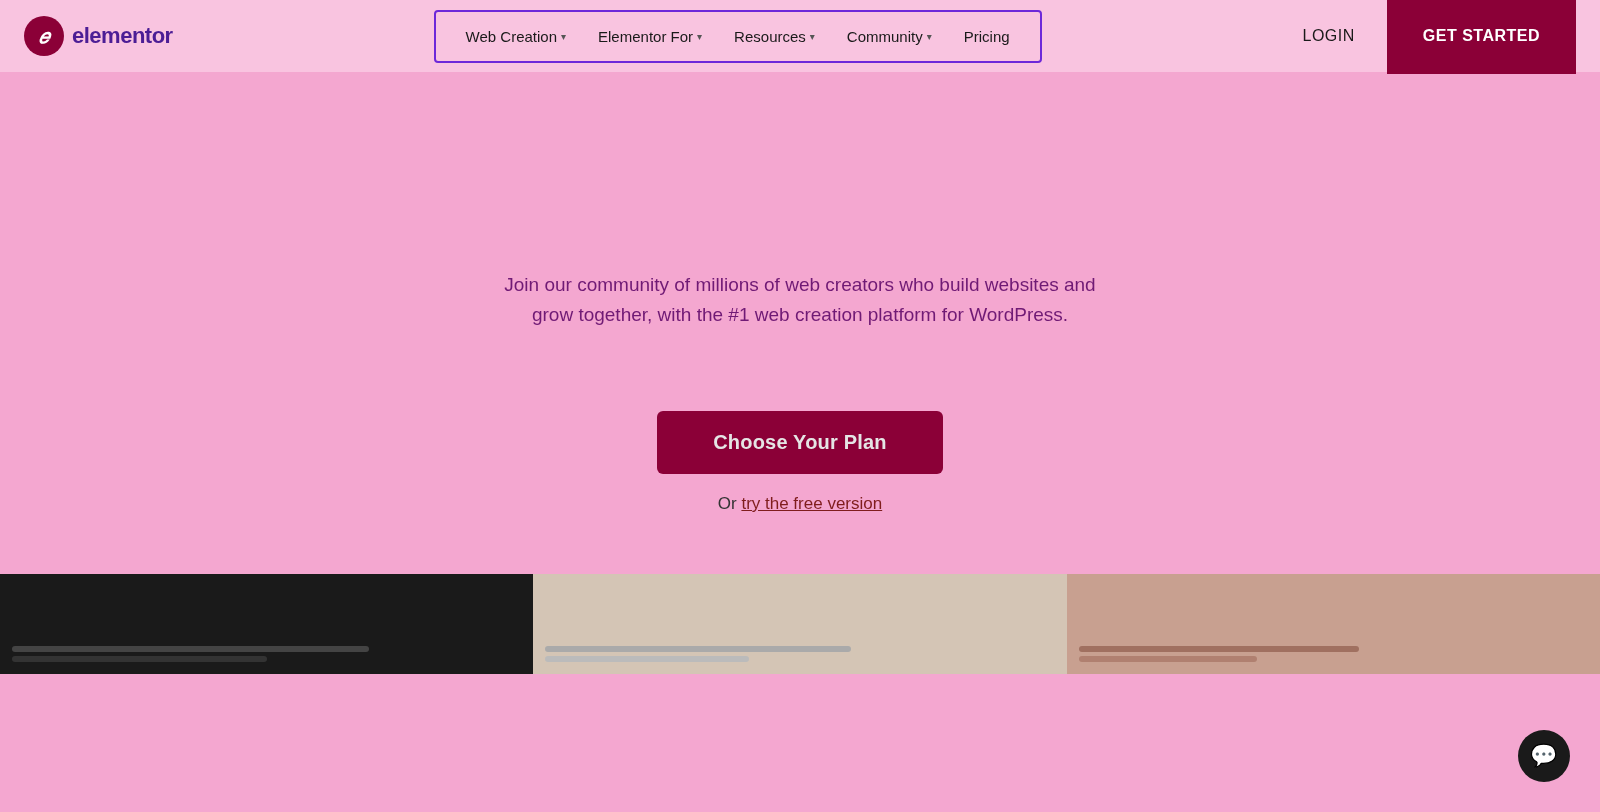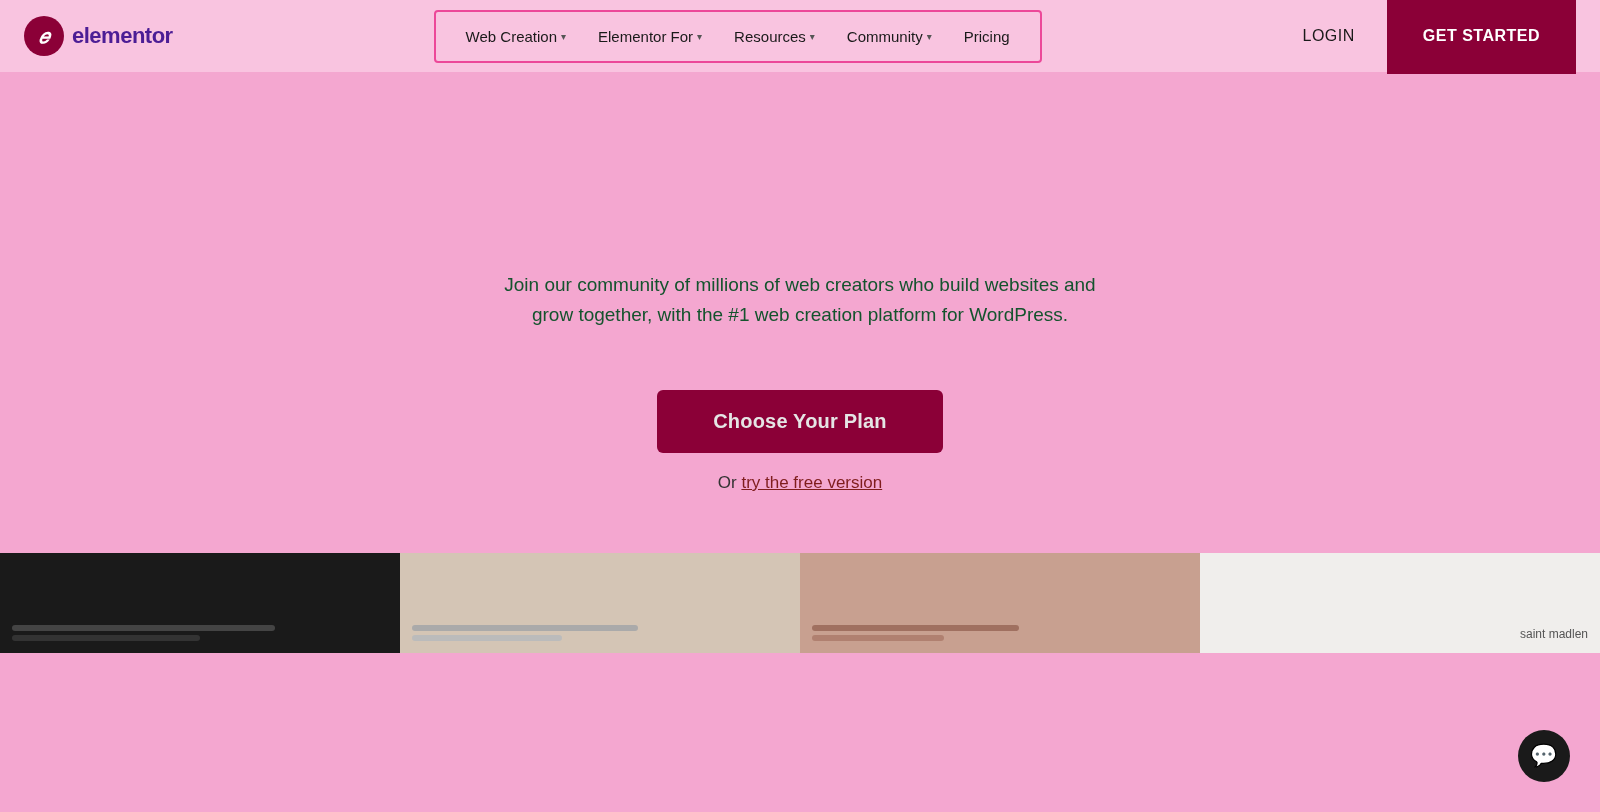--- a/index.html
+++ b/index.html
@@ -52,21 +52,21 @@
       color: #4c1d95;
       font-size: 22px;
       font-weight: 700;
       letter-spacing: -0.5px;
     }
 
     .nav-menu {
       display: flex;
       align-items: center;
       gap: 4px;
-      border: 2px solid #ec4899;
+      border: 2px solid #6d28d9;
       padding: 8px 16px;
       border-radius: 4px;
     }
 
     .nav-item {
       display: flex;
       align-items: center;
       gap: 4px;
       padding: 8px 14px;
       color: #1a1a1a;
@@ -124,24 +124,24 @@
       font-weight: 900;
       color: #1a1a1a;
       line-height: 1.1;
       max-width: 900px;
       margin-bottom: 30px;
       letter-spacing: -2px;
     }
 
     .hero-subtitle {
       font-size: 19px;
-      color: #14532d;
+      color: #701a75;
       line-height: 1.6;
       max-width: 600px;
-      margin-bottom: 59px;
+      margin-bottom: 80px;
     }
 
     .choose-plan-btn {
       background-color: #8B0037;
       color: #e5e5e5;
       font-size: 20px;
       font-weight: 700;
       padding: 20px 56px;
       border: none;
       border-radius: 6px;
@@ -301,22 +301,17 @@
       <div class="card-text-line" style="background:#aaa; width:60%;"></div>
       <div class="card-text-line" style="background:#bbb; width:40%;"></div>
     </div>
   </div>
   <div class="showcase-card showcase-card-skin">
     <div class="card-content">
       <div class="card-text-line" style="background:#a07060; width:55%;"></div>
       <div class="card-text-line" style="background:#b08070; width:35%;"></div>
     </div>
   </div>
-  <div class="showcase-card showcase-card-white">
-    <div class="card-content" style="align-items: flex-end;">
-      <span class="card-text-line showcase-card-label" style="height:auto; background:none;">saint madlen</span>
-    </div>
-  </div>
 </div>
 
 <div class="chat-bubble">
   <span class="chat-icon">💬</span>
 </div>
 
 </body></html>

